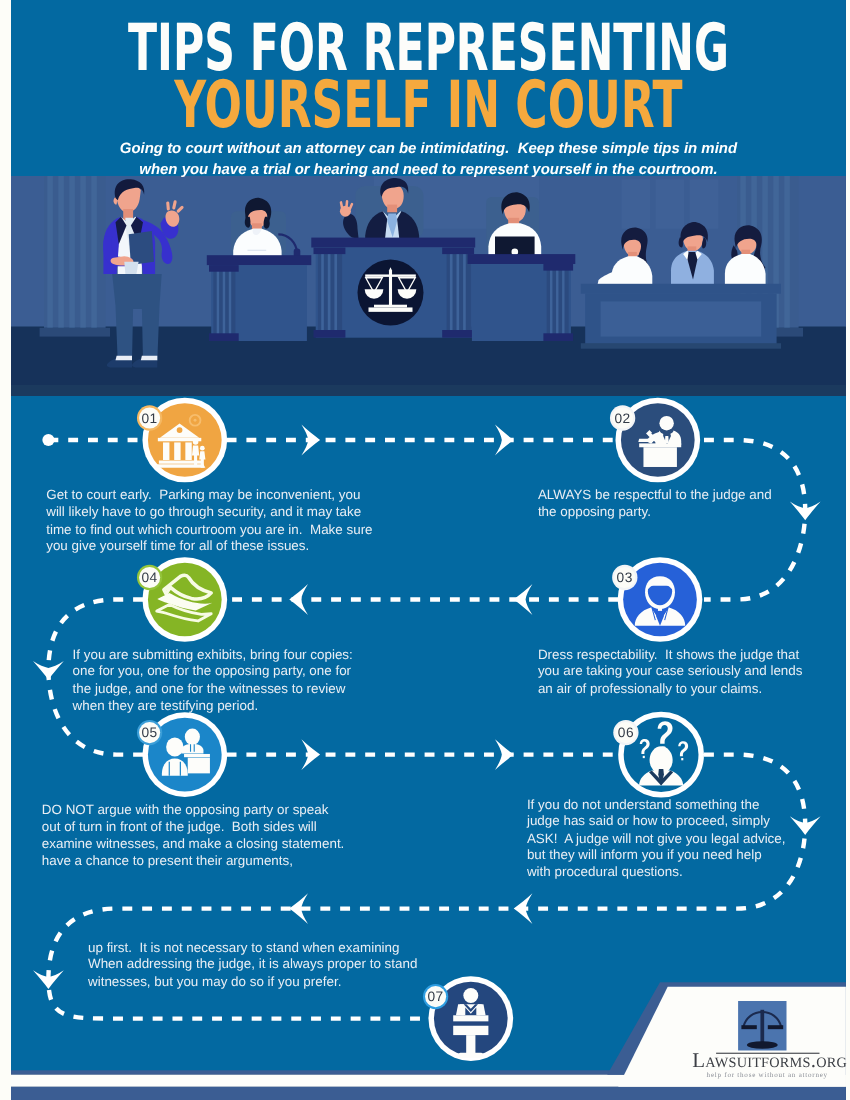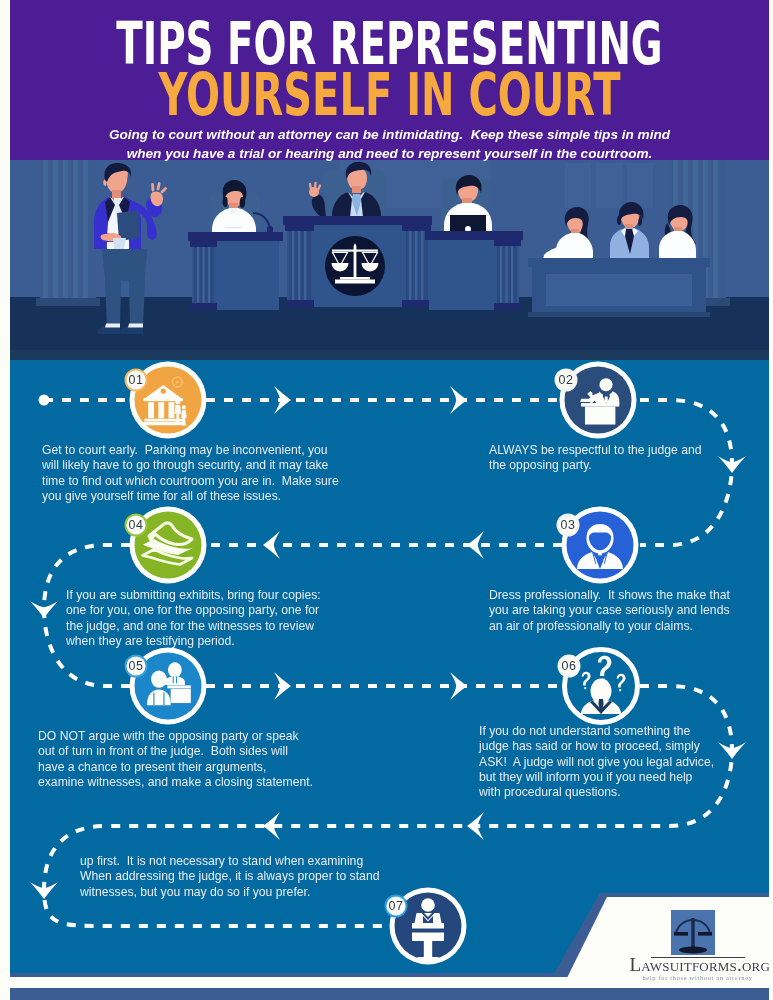--- a/index.html
+++ b/index.html
@@ -1,20 +1,20 @@
 <!DOCTYPE html>
 <html><head>
 <meta charset="utf-8">
 <style>
   html,body{margin:0;padding:0;}
   body{width:773px;height:1000px;background:#fdfdf8;font-family:"Liberation Sans",sans-serif;overflow:hidden;}
   .page{position:absolute;left:10px;top:0;width:759px;height:1000px;background:#1b3a5e;}
 
   
-  .hdr{position:absolute;left:0;top:0;width:759px;height:160px;background:#4c1d95;overflow:visible;z-index:3;}
+  .hdr{position:absolute;left:0;top:0;width:759px;height:160px;background:#0369a1;overflow:visible;z-index:3;}
   .hdr-title{position:absolute;left:0;top:0;width:759px;text-align:center;}
   .t1,.t2{display:block;font-family:"DejaVu Sans Condensed","DejaVu Sans",sans-serif;font-weight:bold;
     letter-spacing:0px;line-height:1;white-space:nowrap;}
   .t1{color:#fdfdfa;font-size:59px;transform:scaleX(0.73);transform-origin:50% 50%;}
   .t2{color:#f5a93e;font-size:59px;transform:scaleX(0.754);transform-origin:50% 50%;margin-top:-8px;}
   .sub{position:absolute;left:0;width:759px;text-align:center;color:#ffffff;
     font-family:"Liberation Sans",sans-serif;font-weight:bold;font-style:italic;font-size:13.6px;line-height:17px;white-space:pre;}
 
   
   .illus{position:absolute;left:0;top:150px;width:759px;height:210px;overflow:hidden;z-index:1;}
@@ -454,23 +454,23 @@
           <rect x="-16" y="6.5" width="32" height="8.5"></rect>
 
           <rect x="-4.2" y="15" width="8.4" height="17"></rect>
           <rect x="-11" y="31" width="22" height="4.6" rx="1.5"></rect>
         </g>
       </g>
     </svg>
 
     <div class="tiptext" style="left:32px;top:83px;"><div>Get to court early.  Parking may be inconvenient, you</div><div>will likely have to go through security, and it may take</div><div>time to find out which courtroom you are in.  Make sure</div><div>you give yourself time for all of these issues.</div></div>
     <div class="tiptext" style="left:479px;top:83px;"><div>ALWAYS be respectful to the judge and</div><div>the opposing party.</div></div>
-    <div class="tiptext" style="left:479px;top:228px;"><div>Dress professionally.  It shows the make that</div><div>you are taking your case seriously and lends</div><div>an air of professionally to your claims.</div></div>
+    <div class="tiptext" style="left:479px;top:228px;"><div>Dress respectability.  It shows the judge that</div><div>you are taking your case seriously and lends</div><div>an air of professionally to your claims.</div></div>
     <div class="tiptext" style="left:56px;top:228px;"><div>If you are submitting exhibits, bring four copies:</div><div>one for you, one for the opposing party, one for</div><div>the judge, and one for the witnesses to review</div><div>when they are testifying period.</div></div>
-    <div class="tiptext" style="left:28px;top:369px;"><div>DO NOT argue with the opposing party or speak</div><div>out of turn in front of the judge.  Both sides will</div><div>have a chance to present their arguments,</div><div>examine witnesses, and make a closing statement.</div></div>
+    <div class="tiptext" style="left:28px;top:369px;"><div>DO NOT argue with the opposing party or speak</div><div>out of turn in front of the judge.  Both sides will</div><div>examine witnesses, and make a closing statement.</div><div>have a chance to present their arguments,</div></div>
     <div class="tiptext" style="left:469px;top:364px;"><div>If you do not understand something the</div><div>judge has said or how to proceed, simply</div><div>ASK!  A judge will not give you legal advice,</div><div>but they will inform you if you need help</div><div>with procedural questions.</div></div>
     <div class="tiptext" style="left:70px;top:494px;"><div>up first.  It is not necessary to stand when examining</div><div>When addressing the judge, it is always proper to stand</div><div>witnesses, but you may do so if you prefer.</div></div>
   </div>
 
   <div class="footer">
     <svg width="759" height="120" viewBox="0 0 759 120" xmlns="http://www.w3.org/2000/svg">
       <rect x="0" y="93" width="759" height="4" fill="#3b5d93"></rect>
       <rect x="0" y="97" width="759" height="11" fill="#fdfdfa"></rect>
       <rect x="0" y="108" width="759" height="12" fill="#3b5d93"></rect>
 

